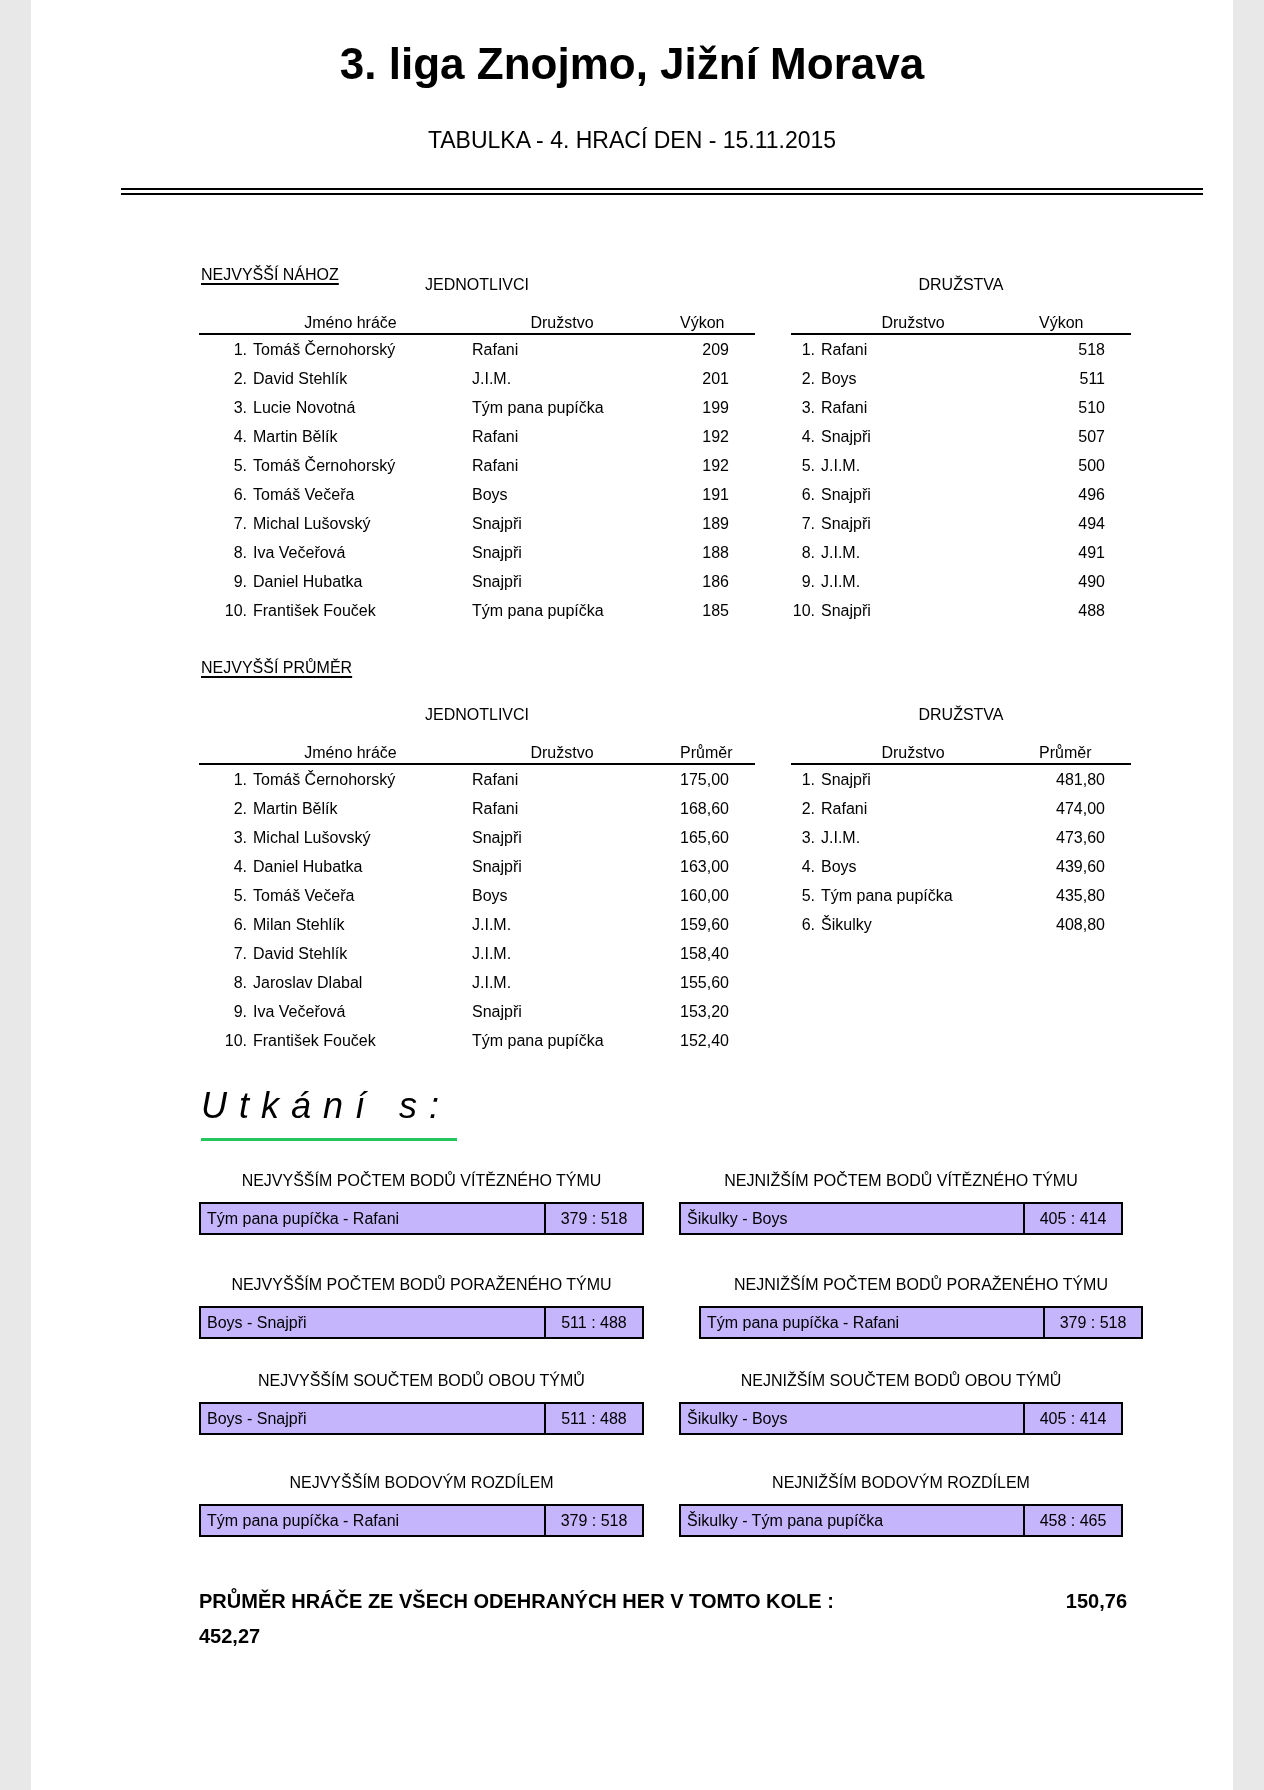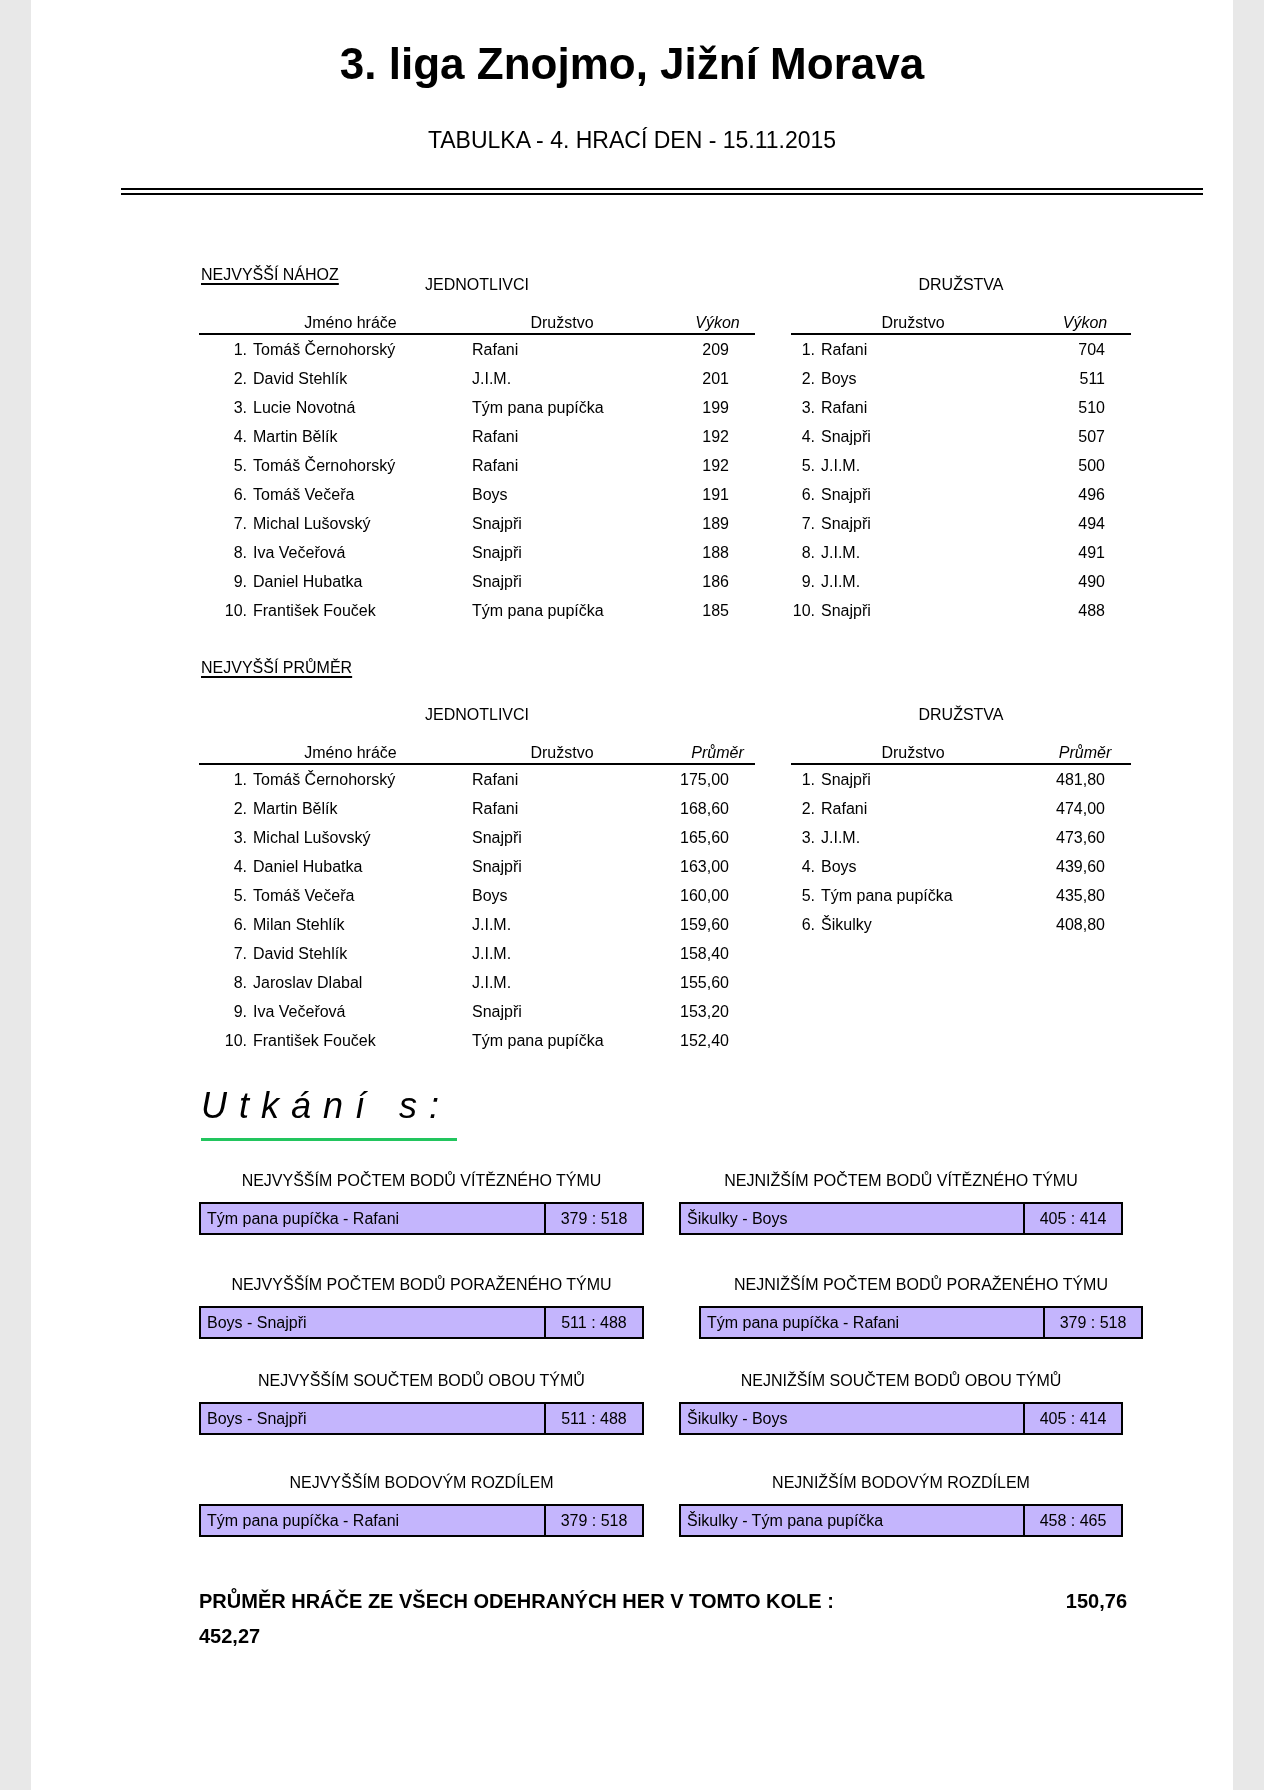--- a/index.html
+++ b/index.html
@@ -26,21 +26,21 @@
   #t1-team{left:760px;top:275px;width:340px;}
   #t2-ind{left:168px;top:705px;width:556px;}
   #t2-team{left:760px;top:705px;width:340px;}
 
   .tbl-title{text-align:center;font-size:16px;height:20px;line-height:20px;}
   .hdr{display:grid;margin-top:18px;height:19px;line-height:19px;font-size:16px;}
   .ind-grid{grid-template-columns:48px 225px 180px 103px;}
   .team-grid{grid-template-columns:24px 196px 120px;}
   .hdr .h-name{grid-column:1/3;text-align:center;padding-left:30px;}
   .hdr .h-team{text-align:center;}
-  .hdr .h-val{text-align:center;padding-left:28px;font-style:italic;}
+  .hdr .h-val{text-align:left;padding-left:28px;}
   .team-grid .h-team{grid-column:2/3;}
   .team-grid .h-val{grid-column:3/4;}
   .hdr-rule{border-top:2px solid #000;margin-top:1px;}
   .row{display:grid;height:29px;line-height:29px;font-size:16px;}
   .row .c-rank{text-align:right;}
   .row .c-name{padding-left:6px;white-space:nowrap;}
   .ind-grid .c-team{padding-left:0;white-space:nowrap;}
   .team-grid .c-team{padding-left:6px;white-space:nowrap;}
   .row .c-val{text-align:right;padding-right:26px;}
 
@@ -162,21 +162,21 @@
     <div class="hdr team-grid">
       <div class="h-team">Družstvo</div>
       <div class="h-val">Výkon</div>
     </div>
     <div class="hdr-rule"></div>
     <div>
 
         <div class="row team-grid">
           <div class="c-rank">1.</div>
           <div class="c-team">Rafani</div>
-          <div class="c-val">704</div>
+          <div class="c-val">518</div>
         </div>
 
         <div class="row team-grid">
           <div class="c-rank">2.</div>
           <div class="c-team">Boys</div>
           <div class="c-val">511</div>
         </div>
 
         <div class="row team-grid">
           <div class="c-rank">3.</div>

